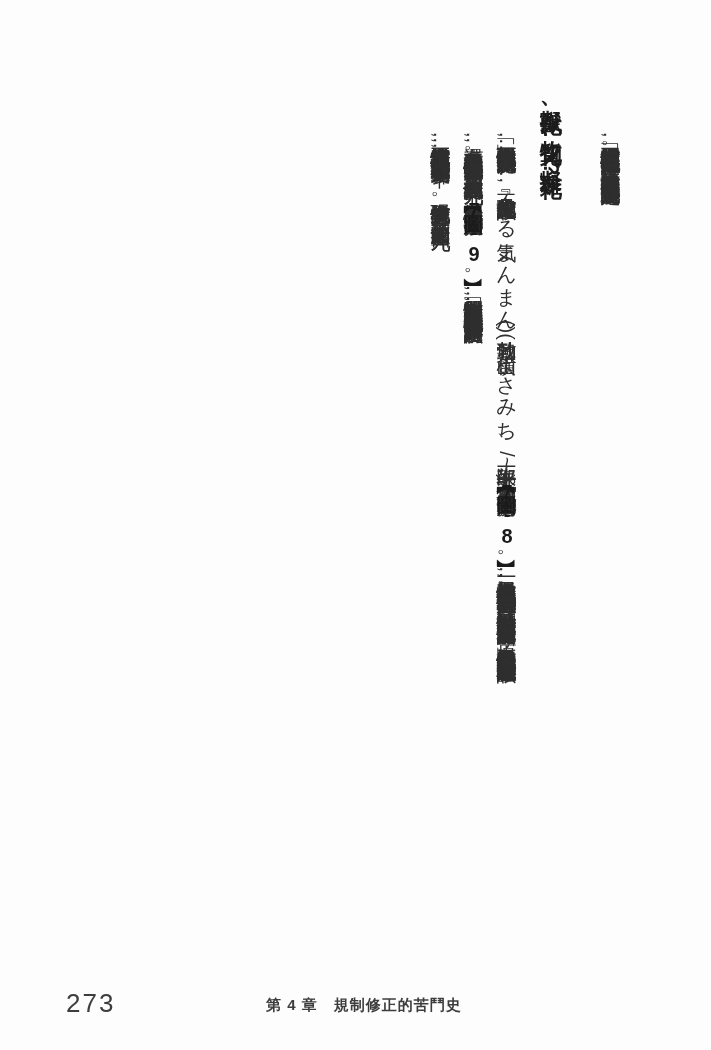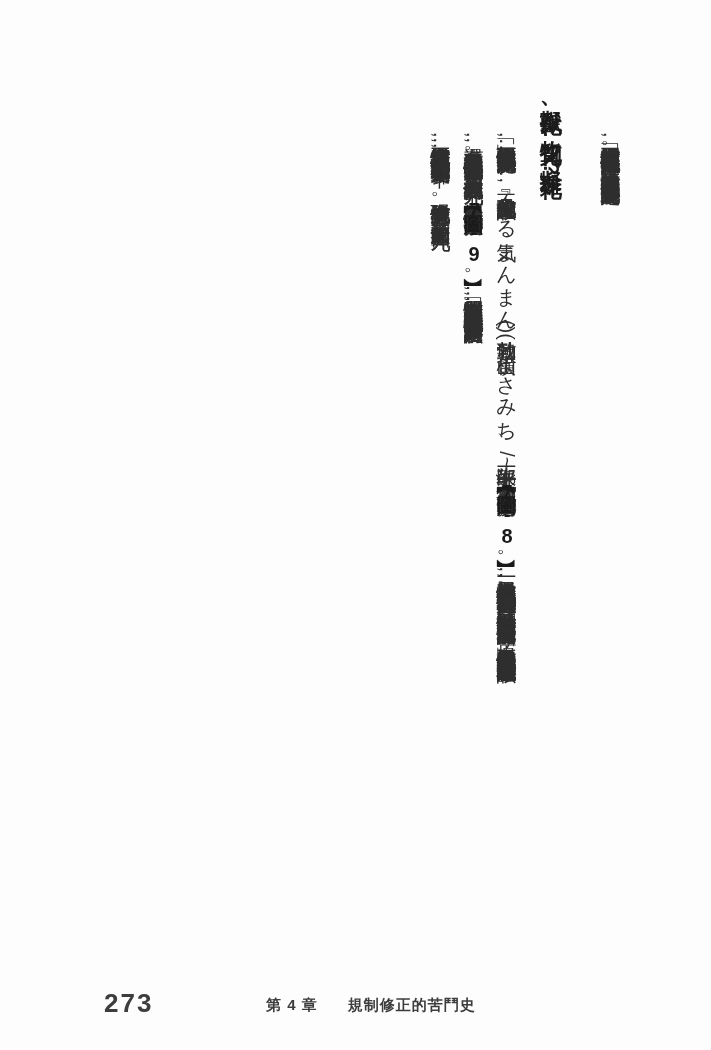--- a/index.html
+++ b/index.html
@@ -45,36 +45,35 @@
   .figref {
     font-weight: bold;
     text-orientation: upright;
     color: #1a1a1a;
   }
   .footer-pagenum {
     position: absolute;
     left: 66px;
     top: 988px;
     font-size: 26px;
-    font-weight: bold;
+    font-weight: normal;
     letter-spacing: 2px;
     color: #3d3d3d;
-    margin-left: 38px;
   }
   .footer-running {
     position: absolute;
     left: 266px;
     top: 996px;
     font-size: 15px;
     font-weight: bold;
     color: #3d3d3d;
     letter-spacing: 1px;
   }
   .footer-running .chapter-title {
-    margin-left: 30px;
+    margin-left: 16px;
     text-align: center;
   }
 </style>
 </head>
 <body>
 
 <div class="page">
 
   <div class="vtext">
     <p class="para">那就是作家不描繪寫實的性器官,改用類似性器官的「其他東西」來表現性器的方法。嚴格說來這雖然不算「修正」技法,但因為也是為了規避管制而發明的表現,故筆者決定在此一併介紹。</p>

